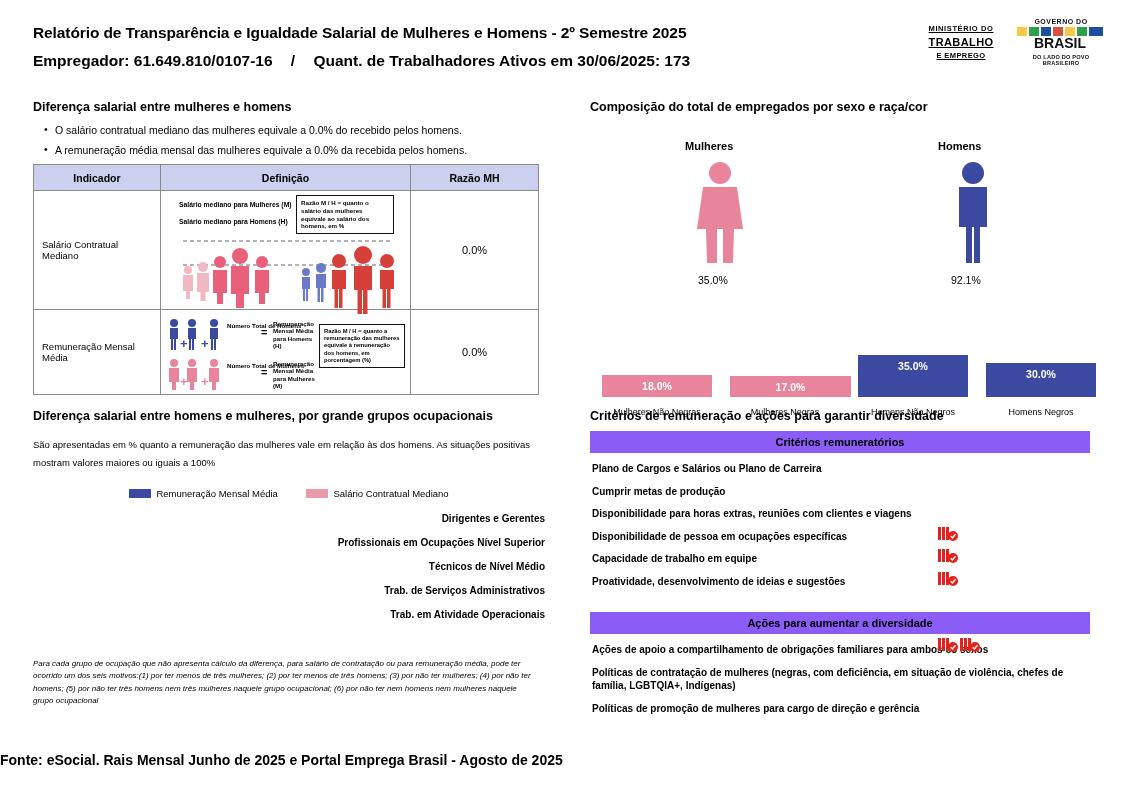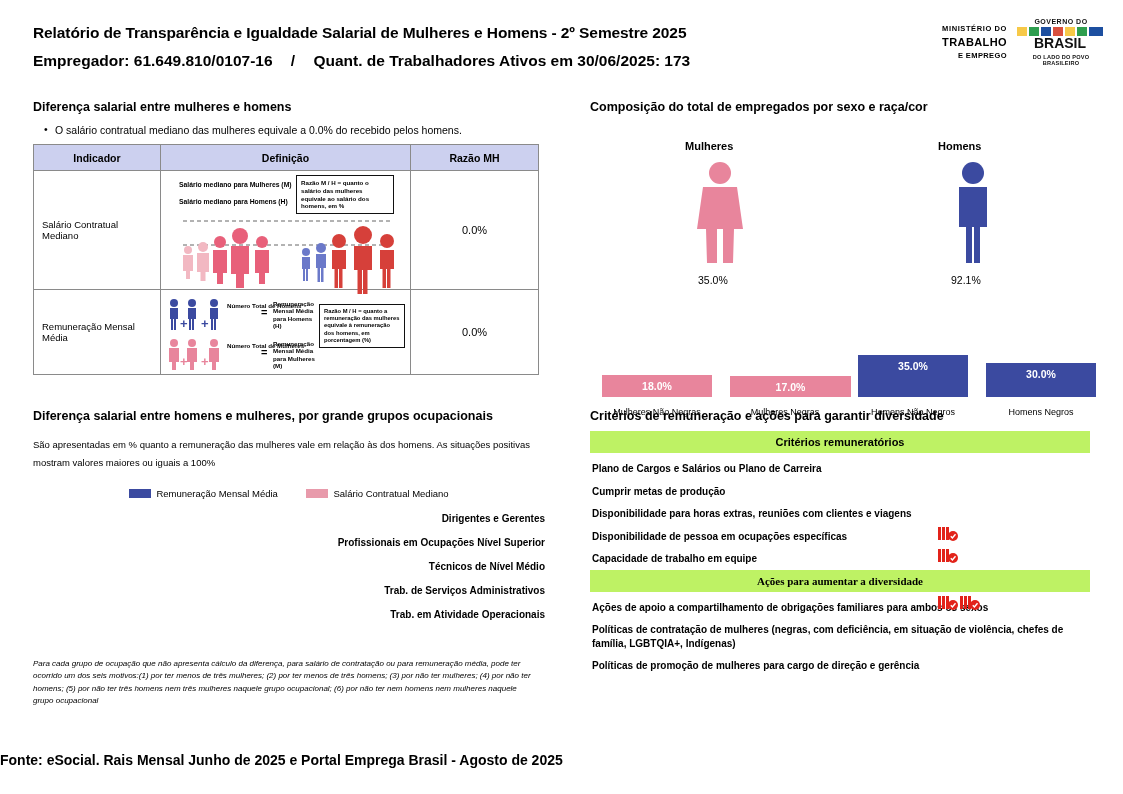--- a/index.html
+++ b/index.html
@@ -15,21 +15,21 @@
   .page { position:relative; width:1123px; height:794px; }
 
   
   .header { position:absolute; left:0; top:0; width:1123px; height:88px; }
   .title-block { position:absolute; left:33px; top:24px; }
   .title-line1 { font-size:15.5px; font-weight:bold; letter-spacing:-0.1px; white-space:nowrap; }
   .title-line2 { font-size:15.5px; font-weight:bold; margin-top:10px; white-space:nowrap; }
   .title-line2 .sep { display:inline-block; padding:0 14px; }
 
   .logos { position:absolute; right:18px; top:18px; width:190px; height:54px; }
-  .mte-logo { position:absolute; left:0; top:6px; width:92px; text-align:right; line-height:1.45; }
+  .mte-logo { position:absolute; left:0; top:6px; width:92px; text-align:center; line-height:1.45;text-decoration:underline; }
   .mte-logo .l1 { font-size:7.5px; font-weight:bold; letter-spacing:0.6px; }
   .mte-logo .l2 { font-size:11px; font-weight:bold; letter-spacing:0.4px; }
   .mte-logo .l3 { font-size:7.5px; font-weight:bold; letter-spacing:0.4px; }
   .gov-logo { position:absolute; left:100px; top:0; width:92px; text-align:center; }
   .gov-logo .g1 { font-size:7px; font-weight:bold; letter-spacing:0.5px; color:#111; }
   .gov-brasil { position:relative; height:26px; margin-top:1px; }
   .gov-brasil svg { display:block; }
   .gov-logo .g3 { font-size:5.6px; font-weight:bold; letter-spacing:0.2px; color:#111; margin-top:2px; }
 
   
@@ -71,21 +71,21 @@
   .right-col { position:absolute; left:590px; top:100px; width:500px; }
   .comp-wrap { position:relative; height:295px; margin-top:10px; }
   .p-lbl { position:absolute; font-size:11px; font-weight:bold; }
   .p-pct { position:absolute; font-size:10.5px; }
   .bars { position:absolute; left:0; top:225px; width:490px; height:70px; }
   .bar { position:absolute; bottom:22px; text-align:center; color:#fff; font-size:10.5px; font-weight:bold; }
   .bar .val { position:absolute; left:0; right:0; top:5px; }
   .bar-lbl { position:absolute; bottom:2px; font-size:9px; color:#000; text-align:center; font-weight:normal; }
 
   .crit { position:absolute; left:590px; top:409px; width:500px; }
-  .crit .banner { background:#bef264; text-align:center; font-size:11px; font-weight:bold; height:22px; line-height:22px; margin-top:8px; }
+  .crit .banner { background:#8b5cf6; text-align:center; font-size:11px; font-weight:bold; height:22px; line-height:22px; margin-top:8px; }
   .crit .item { font-size:10px; font-weight:bold; padding:9px 2px 0 2px; position:relative; line-height:1.35; }
   .crit .item .ic { position:absolute; left:348px; top:4px; }
   .crit .item.two .ic { top:2px; }
 
   .source { position:absolute; left:0; top:752px; width:1123px; text-align:left; font-size:14px; font-weight:bold; }
 
   svg { overflow: visible; }
 </style>
 </head>
 <body>
@@ -124,20 +124,21 @@
         </div>
         <div class="g3">DO LADO DO POVO BRASILEIRO</div>
       </div>
     </div>
   </div>
 
   <div class="left-col">
     <div class="sec-h">Diferença salarial entre mulheres e homens</div>
     <div class="bullets">
       <div>O salário contratual mediano das mulheres equivale a 0.0% do recebido pelos homens.</div>
+      <div>A remuneração média mensal das mulheres equivale a 0.0% da recebida pelos homens.</div>
     </div>
 
     <table class="ind">
       <colgroup>
           <col class="col1">
           <col class="col2">
           <col class="col3">
         </colgroup>
       <thead>
         <tr>
@@ -359,22 +360,36 @@
             <g fill="#e2231a">
               <rect x="0" y="2" width="3" height="13"></rect>
               <rect x="4" y="2" width="3" height="13"></rect>
               <rect x="8" y="2" width="3" height="13"></rect>
             </g>
             <circle cx="15" cy="11" r="5" fill="#e2231a"></circle>
             <path d="M12.8,11.2 l1.6,1.7 l3.1,-3.6" stroke="#fff" stroke-width="1.4" fill="none"></path>
           </svg>
       </span>
     </div>
-
-    <div class="banner" style="margin-top:4px;font-family:Liberation Serif, serif;">Ações para aumentar a diversidade</div>
+    <div class="item">
+      <span>Proatividade, desenvolvimento de ideias e sugestões</span>
+      <span class="ic">
+        <svg width="20" height="17" viewBox="0 0 20 17">
+            <g fill="#e2231a">
+              <rect x="0" y="2" width="3" height="13"></rect>
+              <rect x="4" y="2" width="3" height="13"></rect>
+              <rect x="8" y="2" width="3" height="13"></rect>
+            </g>
+            <circle cx="15" cy="11" r="5" fill="#e2231a"></circle>
+            <path d="M12.8,11.2 l1.6,1.7 l3.1,-3.6" stroke="#fff" stroke-width="1.4" fill="none"></path>
+          </svg>
+      </span>
+    </div>
+
+    <div class="banner" style="margin-top:24px;">Ações para aumentar a diversidade</div>
 
     <div class="item two">
       <span>Ações de apoio a compartilhamento de obrigações familiares para ambos os sexos</span>
       <span class="ic">
         <svg width="42" height="17" viewBox="0 0 42 17">
           <g fill="#e2231a">
               <rect x="0" y="2" width="3" height="13"></rect>
               <rect x="4" y="2" width="3" height="13"></rect>
               <rect x="8" y="2" width="3" height="13"></rect>
             </g>

